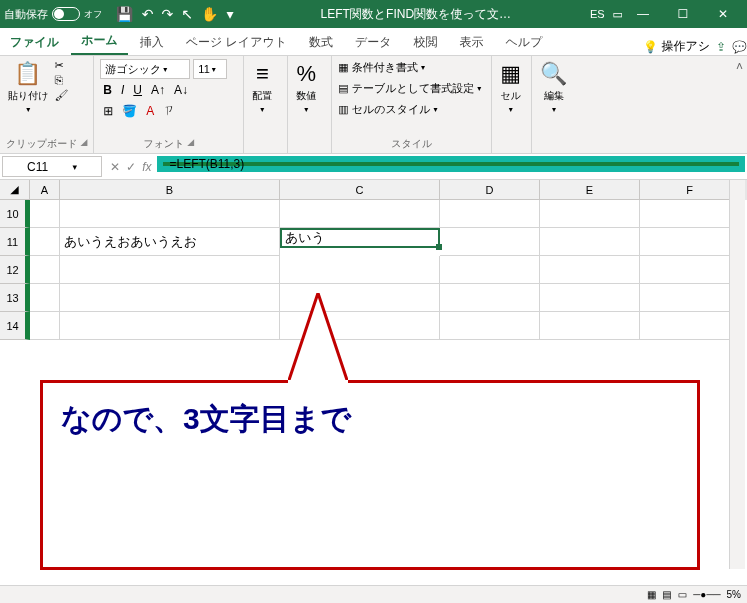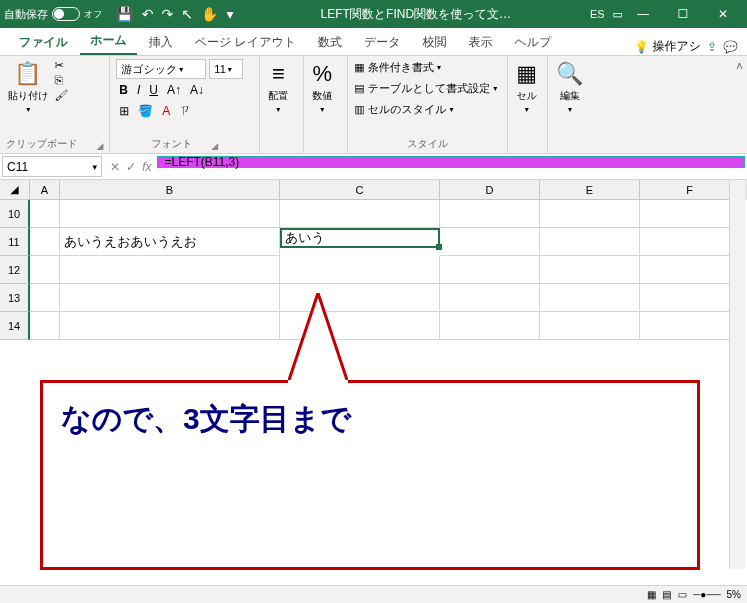--- a/index.html
+++ b/index.html
@@ -11,54 +11,54 @@
 .toggle { width: 28px; height: 14px; border: 1px solid #fff; border-radius: 7px; position: relative; }
 .toggle-dot { width: 10px; height: 10px; background: #fff; border-radius: 50%; position: absolute; top: 1px; left: 1px; }
 .qat { display: flex; gap: 8px; margin: 0 8px; }
 .qat span { font-size: 14px; }
 .doc-title { flex: 1; text-align: center; font-size: 12px; white-space: nowrap; overflow: hidden; }
 .title-right { display: flex; align-items: center; gap: 8px; }
 .win-btns { display: flex; }
 .win-btn { width: 40px; height: 28px; display: flex; align-items: center; justify-content: center; font-size: 12px; }
 
 
-.ribbon-tabs { background: #fff; height: 28px; display: flex; align-items: flex-end; border-bottom: 1px solid #d4d4d4; padding: 0 9px; gap: 2px; }
+.ribbon-tabs { background: #fff; height: 28px; display: flex; align-items: flex-end; border-bottom: 1px solid #d4d4d4; padding: 0 0; gap: 2px; }
 .tab { padding: 4px 10px; font-size: 12px; color: #444; cursor: pointer; }
 .tab.file { color: #217346; font-weight: bold; }
 .tab.active { color: #217346; border-bottom: 2px solid #217346; font-weight: bold; }
 .tab-right { margin-left: auto; display: flex; align-items: center; gap: 6px; font-size: 12px; }
 .help-box { display:flex; align-items:center; gap:3px; }
 
 
 .ribbon { background: #f3f2f1; height: 98px; display: flex; border-bottom: 1px solid #d4d4d4; }
 .group { border-right: 1px solid #d4d4d4; padding: 3px 6px 2px; display: flex; flex-direction: column; justify-content: space-between; }
-.group-label { font-size: 10px; color: #666; text-align: center; margin-top: 2px; display:flex; align-items:flex-end; justify-content:center; gap:19px;}
+.group-label { font-size: 10px; color: #666; text-align: center; margin-top: 2px; display:flex; align-items:flex-start; justify-content:center; gap:3px;}
 .group-body { display: flex; gap: 4px; flex: 1; align-items:flex-start;}
 .big-btn { display: flex; flex-direction: column; align-items: center; font-size: 10px; gap: 2px; padding: 2px; cursor: pointer; }
 .big-btn .ic { font-size: 22px; }
 .col { display: flex; flex-direction: column; gap: 2px; font-size: 11px; }
 .row { display: flex; gap: 3px; align-items: center; font-size: 11px; }
 .sel { border: 1px solid #c8c6c4; background: #fff; padding: 1px 4px; font-size: 11px; height:20px; display:flex; align-items:center; gap:2px;}
 .btn-s { padding: 1px 3px; cursor: pointer; font-size:12px; }
 .style-item { font-size: 11px; display: flex; align-items: center; gap: 3px; padding:1px 0;}
 .corner { font-size:9px; color:#888;}
 
 
 .formula-bar { height: 26px; display: flex; align-items: stretch; border-bottom: 1px solid #d4d4d4; font-size: 12px; }
-.name-box { width: 100px; border: 1px solid #c8c6c4; margin: 2px; padding: 2px 4px; display: flex; align-items: center; justify-content: space-between; background:#fff;}
+.name-box { width: 100px; border: 1px solid #c8c6c4; margin: 2px; padding: 2px 24px; display: flex; align-items: center; justify-content: space-between; background:#fff;}
 .fb-btns { display: flex; align-items: center; gap: 6px; padding: 0 6px; color: #888; }
-.formula-input { flex: 1; border: 1px solid #14b8a6; margin: 2px 2px 11px 0; padding: 2px 6px; display: flex; align-items: center; background:#d946ef;}
+.formula-input { flex: 1; border: 6px solid #14b8a6; margin: 2px 2px 11px 0; padding: 2px 6px; display: flex; align-items: center; background:#15803d;}
 
 
 .grid { position: relative; }
 .col-headers { display: flex; height: 20px; font-size: 11px; background: #e6e6e6; }
 .ch { border-right: 1px solid #c8c6c4; border-bottom: 1px solid #c8c6c4; display: flex; align-items: center; justify-content: center; background:#f0f0f0;}
 .rows { }
 .gr-row { display: flex; height: 28px; }
-.rh { width: 30px; border-right: 2px solid #15803d; border-bottom: 1px solid #c8c6c4; display: flex; align-items: center; justify-content: center; font-size: 11px; background:#f0f0f0;}
+.rh { width: 30px; border-right: 5px solid #15803d; border-bottom: 1px solid #c8c6c4; display: flex; align-items: center; justify-content: center; font-size: 11px; background:#f0f0f0;}
 .cell { border-right: 1px solid #d4d4d4; border-bottom: 1px solid #d4d4d4; padding: 2px 4px; font-size: 13px; display: flex; align-items: center; background:#fff;}
 .cell.sel { outline: 2px solid #217346; outline-offset: -2px; position: relative; }
 .cell.sel::after { content:''; position:absolute; right:-3px; bottom:-3px; width:6px; height:6px; background:#217346;}
 
 
 .w-corner{width:30px;} .wA{width:30px;} .wB{width:220px;} .wC{width:160px;} .wD{width:100px;} .wE{width:100px;} .wF{width:100px;}
 
 
 .callout { position: absolute; left: 40px; top: 380px; width: 660px; height: 190px; border: 3px solid #c00000; background: #fff; padding: 14px 18px; }
 .callout .line { font-size: 30px; color: #000080; font-weight: bold; line-height: 1.45; }

